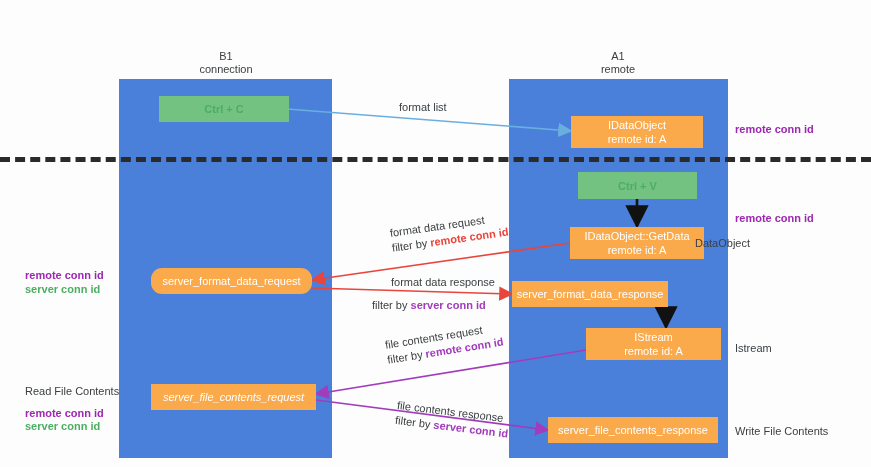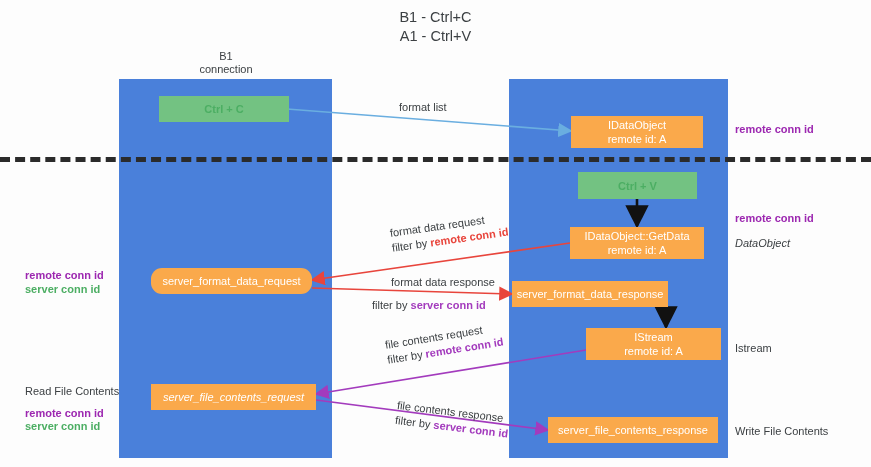--- a/index.html
+++ b/index.html
@@ -102,28 +102,28 @@
     width: 871px;
     height: 467px;
     pointer-events: none;
   }
 </style>
 </head>
 <body>
 
 <div id="canvas">
 
-  <div class="title">
-    <div>B1 - Ctrl+C</div>
-    <div>A1 - Ctrl+V</div>
-  </div>
 
   <div class="col-header" style="left:116px; top:50px;">
     <div>B1</div>
     <div>connection</div>
+  </div>
+  <div class="col-header" style="left:508px; top:50px;">
+    <div>A1</div>
+    <div>remote</div>
   </div>
 
   <div class="lane" id="lane-b1"></div>
   <div class="lane" id="lane-a1"></div>
 
   <svg id="wires" viewBox="0 0 871 467">
     <defs>
       <marker id="ah-blue" markerWidth="9" markerHeight="9" refX="8" refY="4.5" orient="auto">
         <path d="M0,0 L9,4.5 L0,9 z" fill="#6aaee0"></path>
       </marker>
@@ -217,21 +217,21 @@
 
   <div class="rot" style="left:398px; top:398px; transform: rotate(7deg);">
     <div>file contents response</div>
     <div>
       <span>filter by </span><span class="magenta">server conn id</span>
     </div>
   </div>
 
   <div class="lbl purple" style="left:735px; top:122px;">remote conn id</div>
   <div class="lbl purple" style="left:735px; top:211px;">remote conn id</div>
-  <div class="lbl" style="left:735px; top:236px;font-style:italic;">DataObject</div>
+  <div class="lbl" style="left:695px; top:236px;">DataObject</div>
   <div class="lbl" style="left:735px; top:341px;">Istream</div>
   <div class="lbl" style="left:735px; top:424px;">Write File Contents</div>
 
   <div class="lbl purple" style="left:25px; top:268px;">remote conn id</div>
   <div class="lbl green" style="left:25px; top:282px;">server conn id</div>
 
   <div class="lbl" style="left:25px; top:384px;">Read File Contents</div>
   <div class="lbl purple" style="left:25px; top:406px;">remote conn id</div>
   <div class="lbl green" style="left:25px; top:419px;">server conn id</div>
 

